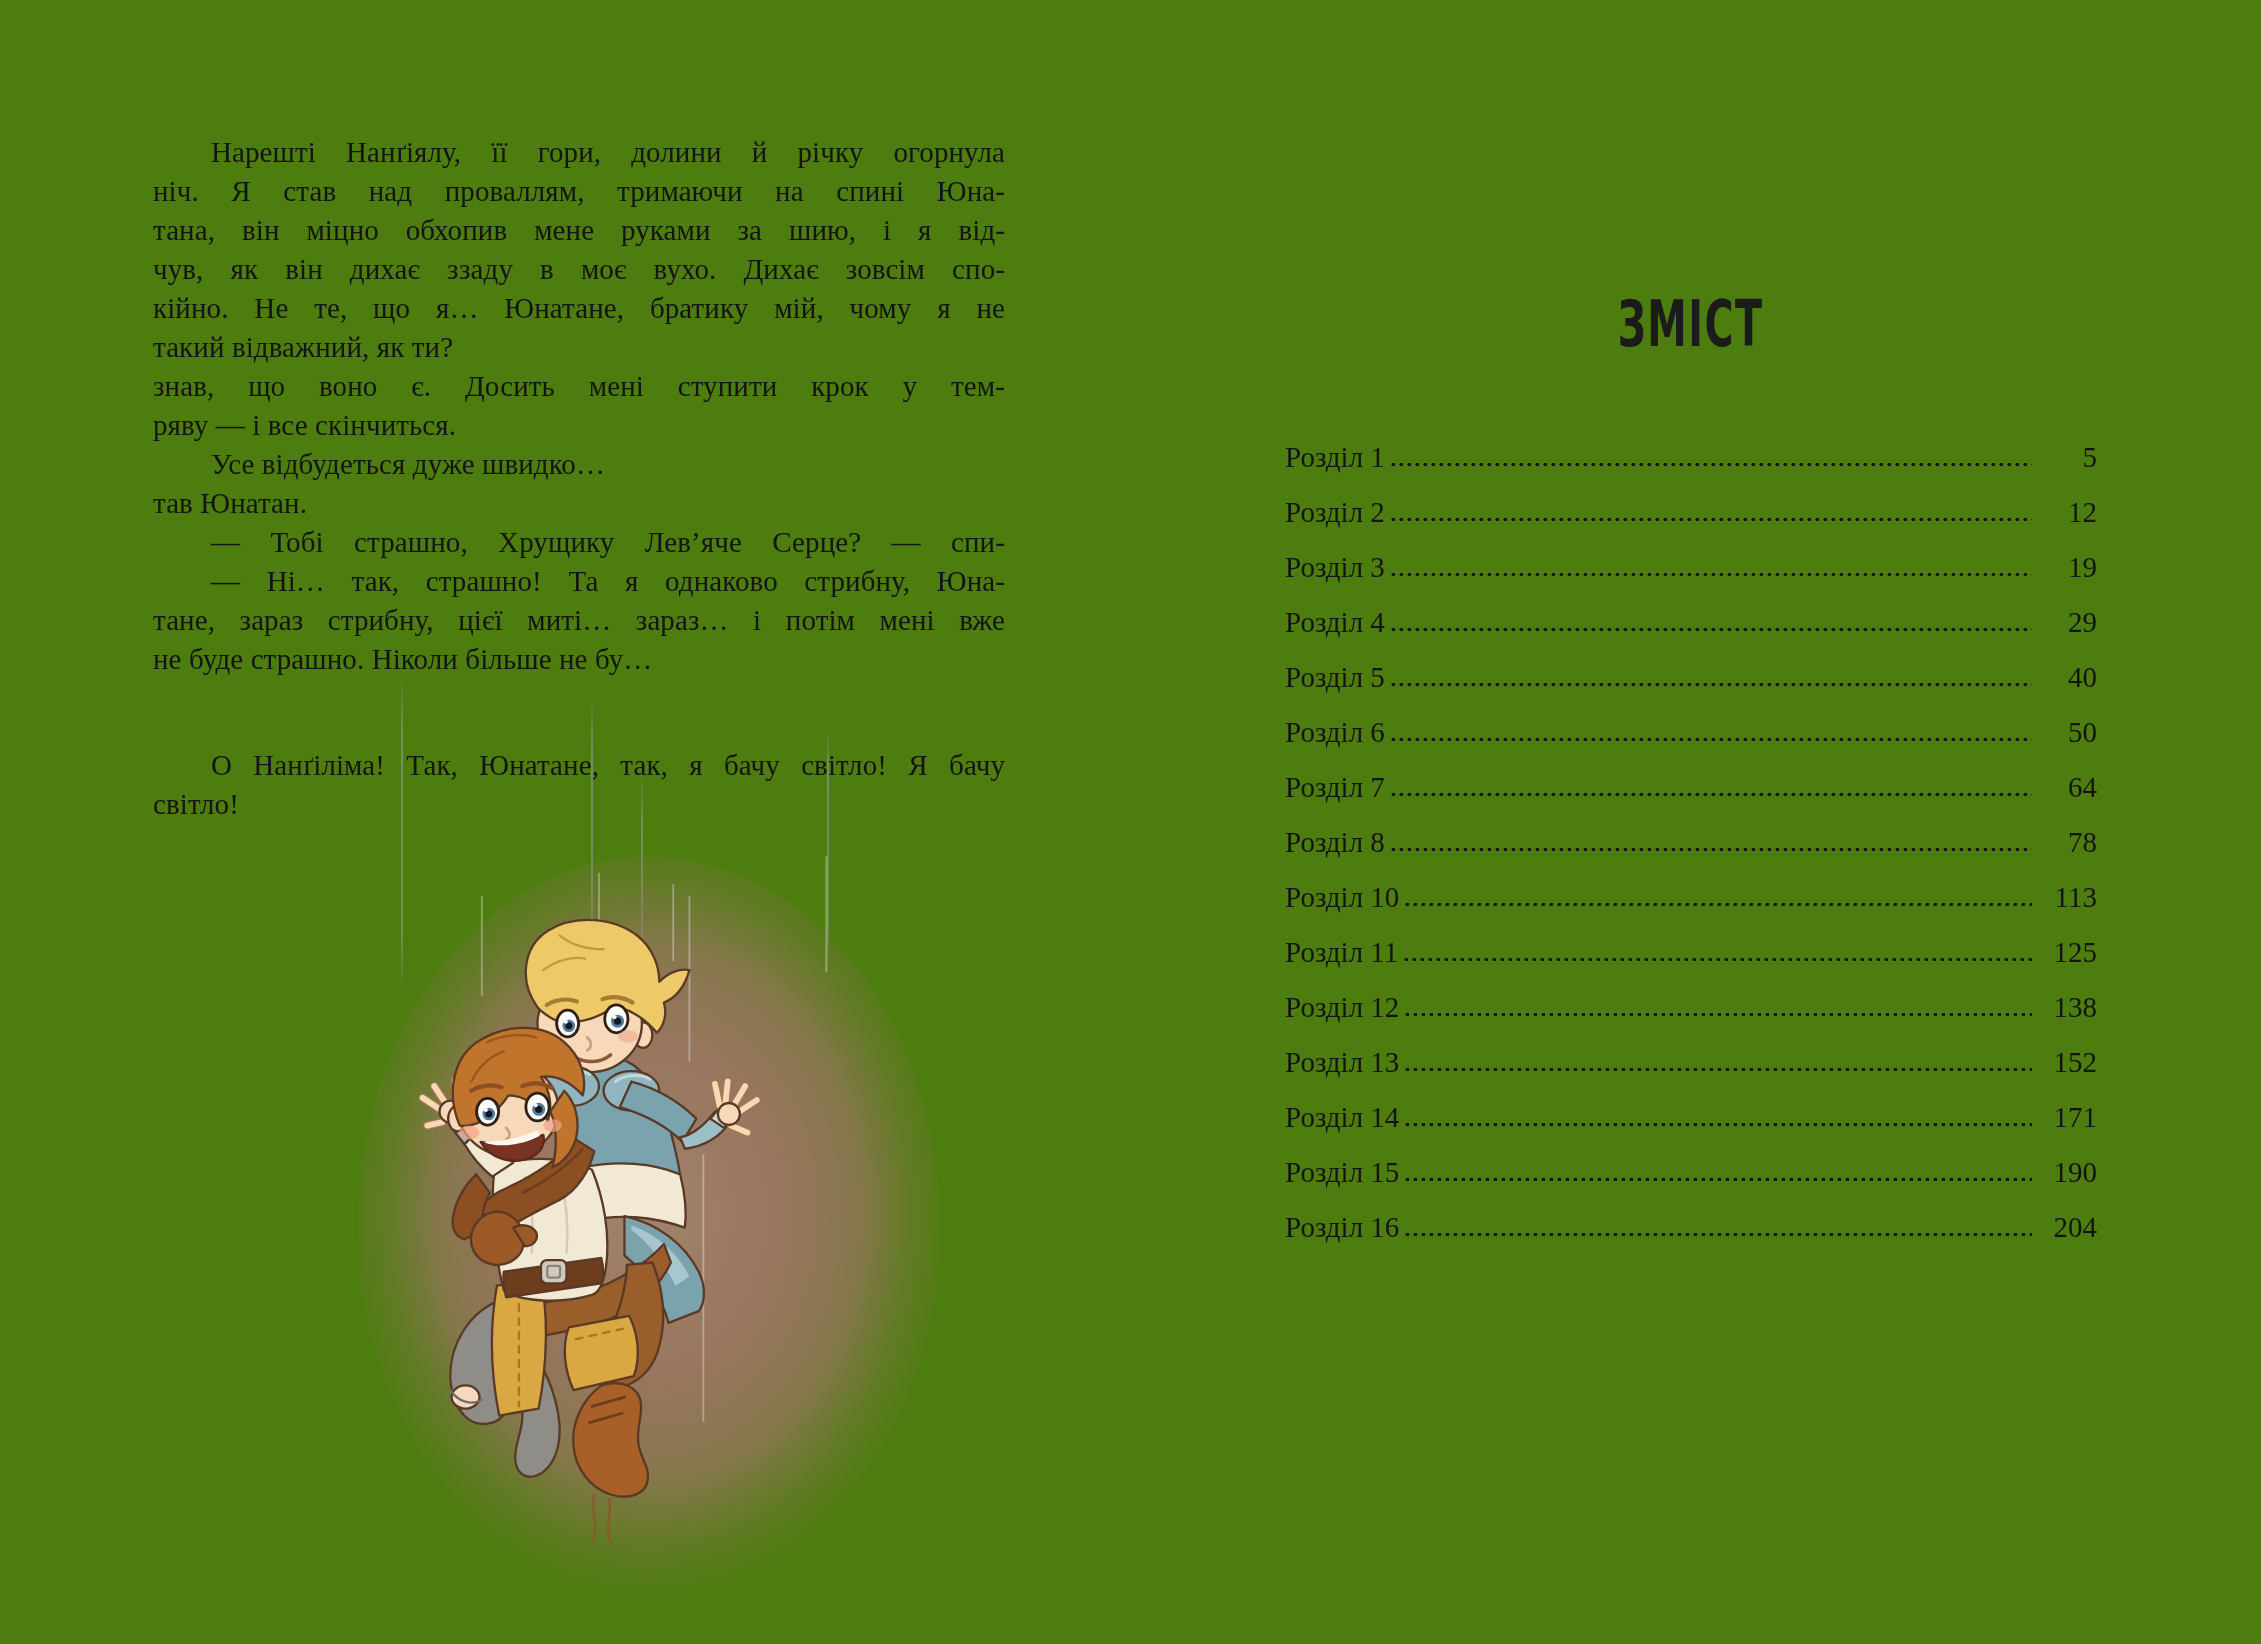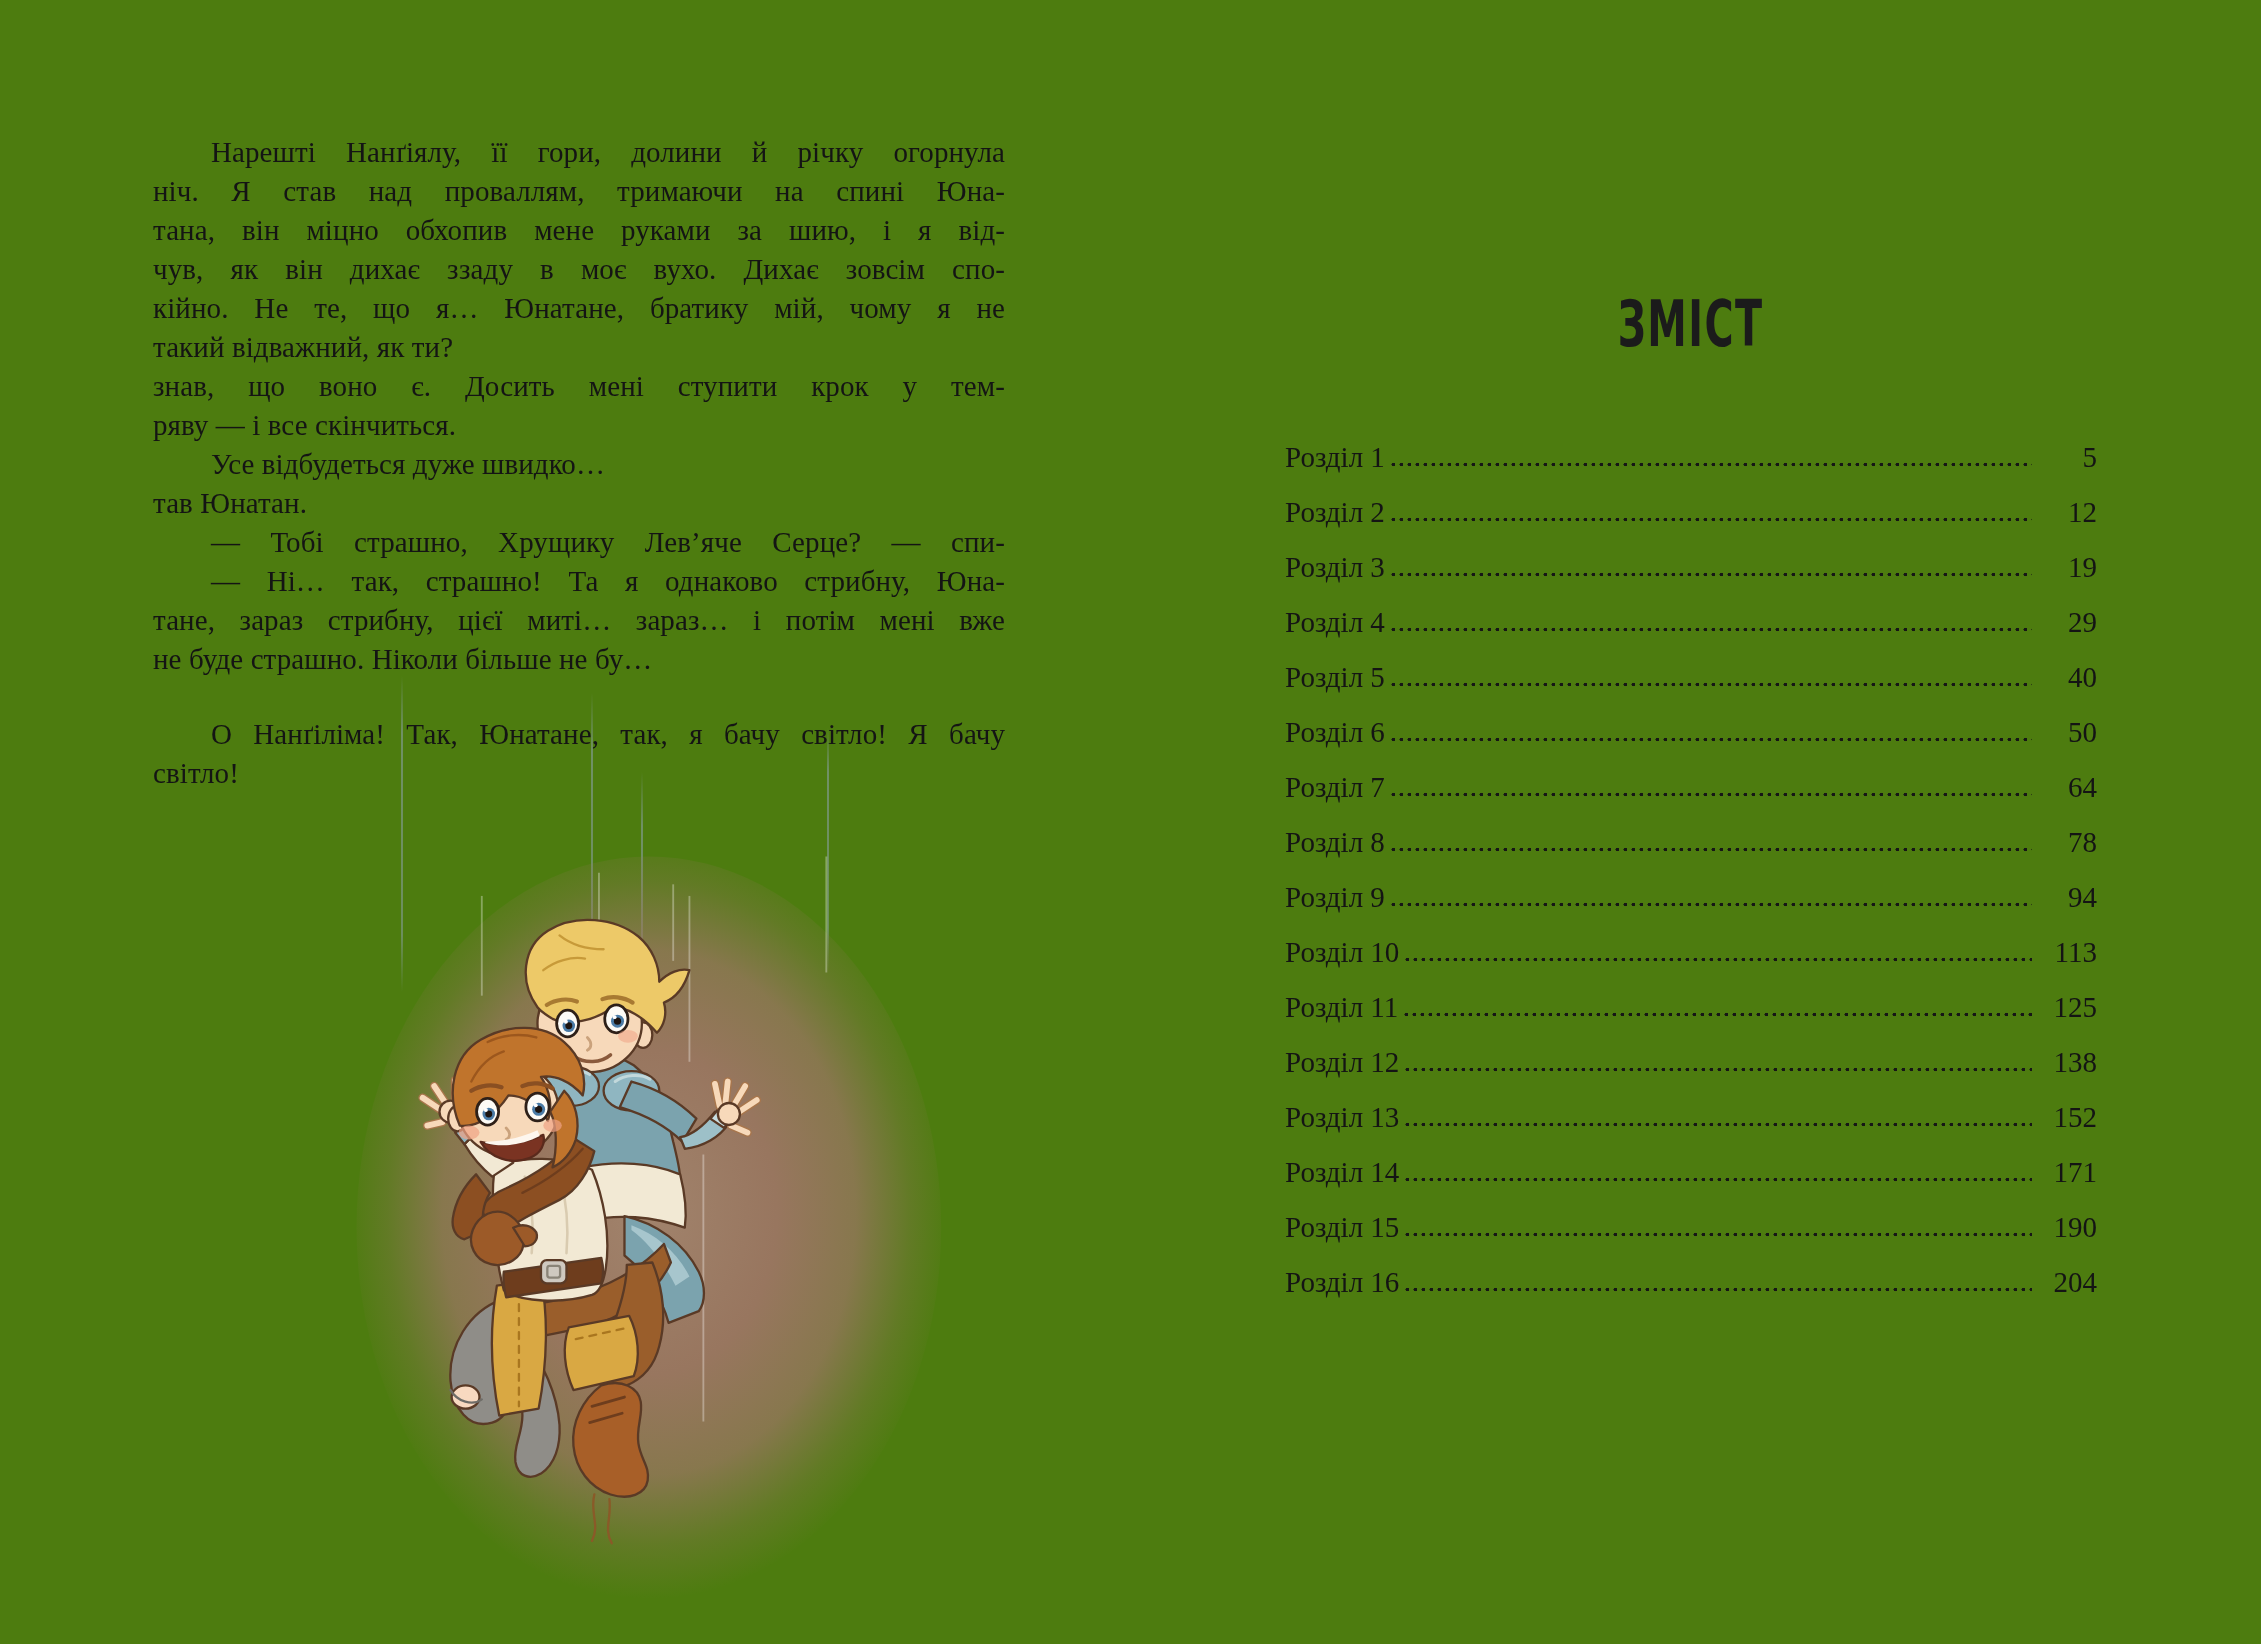--- a/index.html
+++ b/index.html
@@ -10,21 +10,21 @@
   .spread{position:absolute;inset:0;background:#4d7c0f;}
 
   
   .body-text{
     position:absolute;left:153px;top:133px;width:852px;
     font-size:29px;line-height:39px;letter-spacing:0.1px;
   }
   .line{text-align:justify;text-align-last:left;}
   .line.justify{text-align-last:justify;}
   .line.indent{text-indent:58px;}
-  .line.gap-before{margin-top:36px;}
+  .line.gap-before{margin-top:67px;}
 
   
   .speed-line{
     position:absolute;width:1.7px;
     background:linear-gradient(to bottom,
       rgba(146,168,178,0) 0%,
       rgba(140,162,172,.55) 18%,
       rgba(140,162,172,.50) 82%,
       rgba(146,168,178,0) 100%);
   }
@@ -273,25 +273,20 @@
           <span class="toc-label">Розділ 7</span>
           <span class="toc-dots"></span>
           <span class="toc-page">64</span>
         </div>
         <div class="toc-row">
           <span class="toc-label">Розділ 8</span>
           <span class="toc-dots"></span>
           <span class="toc-page">78</span>
         </div>
         <div class="toc-row">
-          <span class="toc-label">Розділ 9</span>
-          <span class="toc-dots"></span>
-          <span class="toc-page">94</span>
-        </div>
-        <div class="toc-row">
           <span class="toc-label">Розділ 10</span>
           <span class="toc-dots"></span>
           <span class="toc-page">113</span>
         </div>
         <div class="toc-row">
           <span class="toc-label">Розділ 11</span>
           <span class="toc-dots"></span>
           <span class="toc-page">125</span>
         </div>
         <div class="toc-row">

